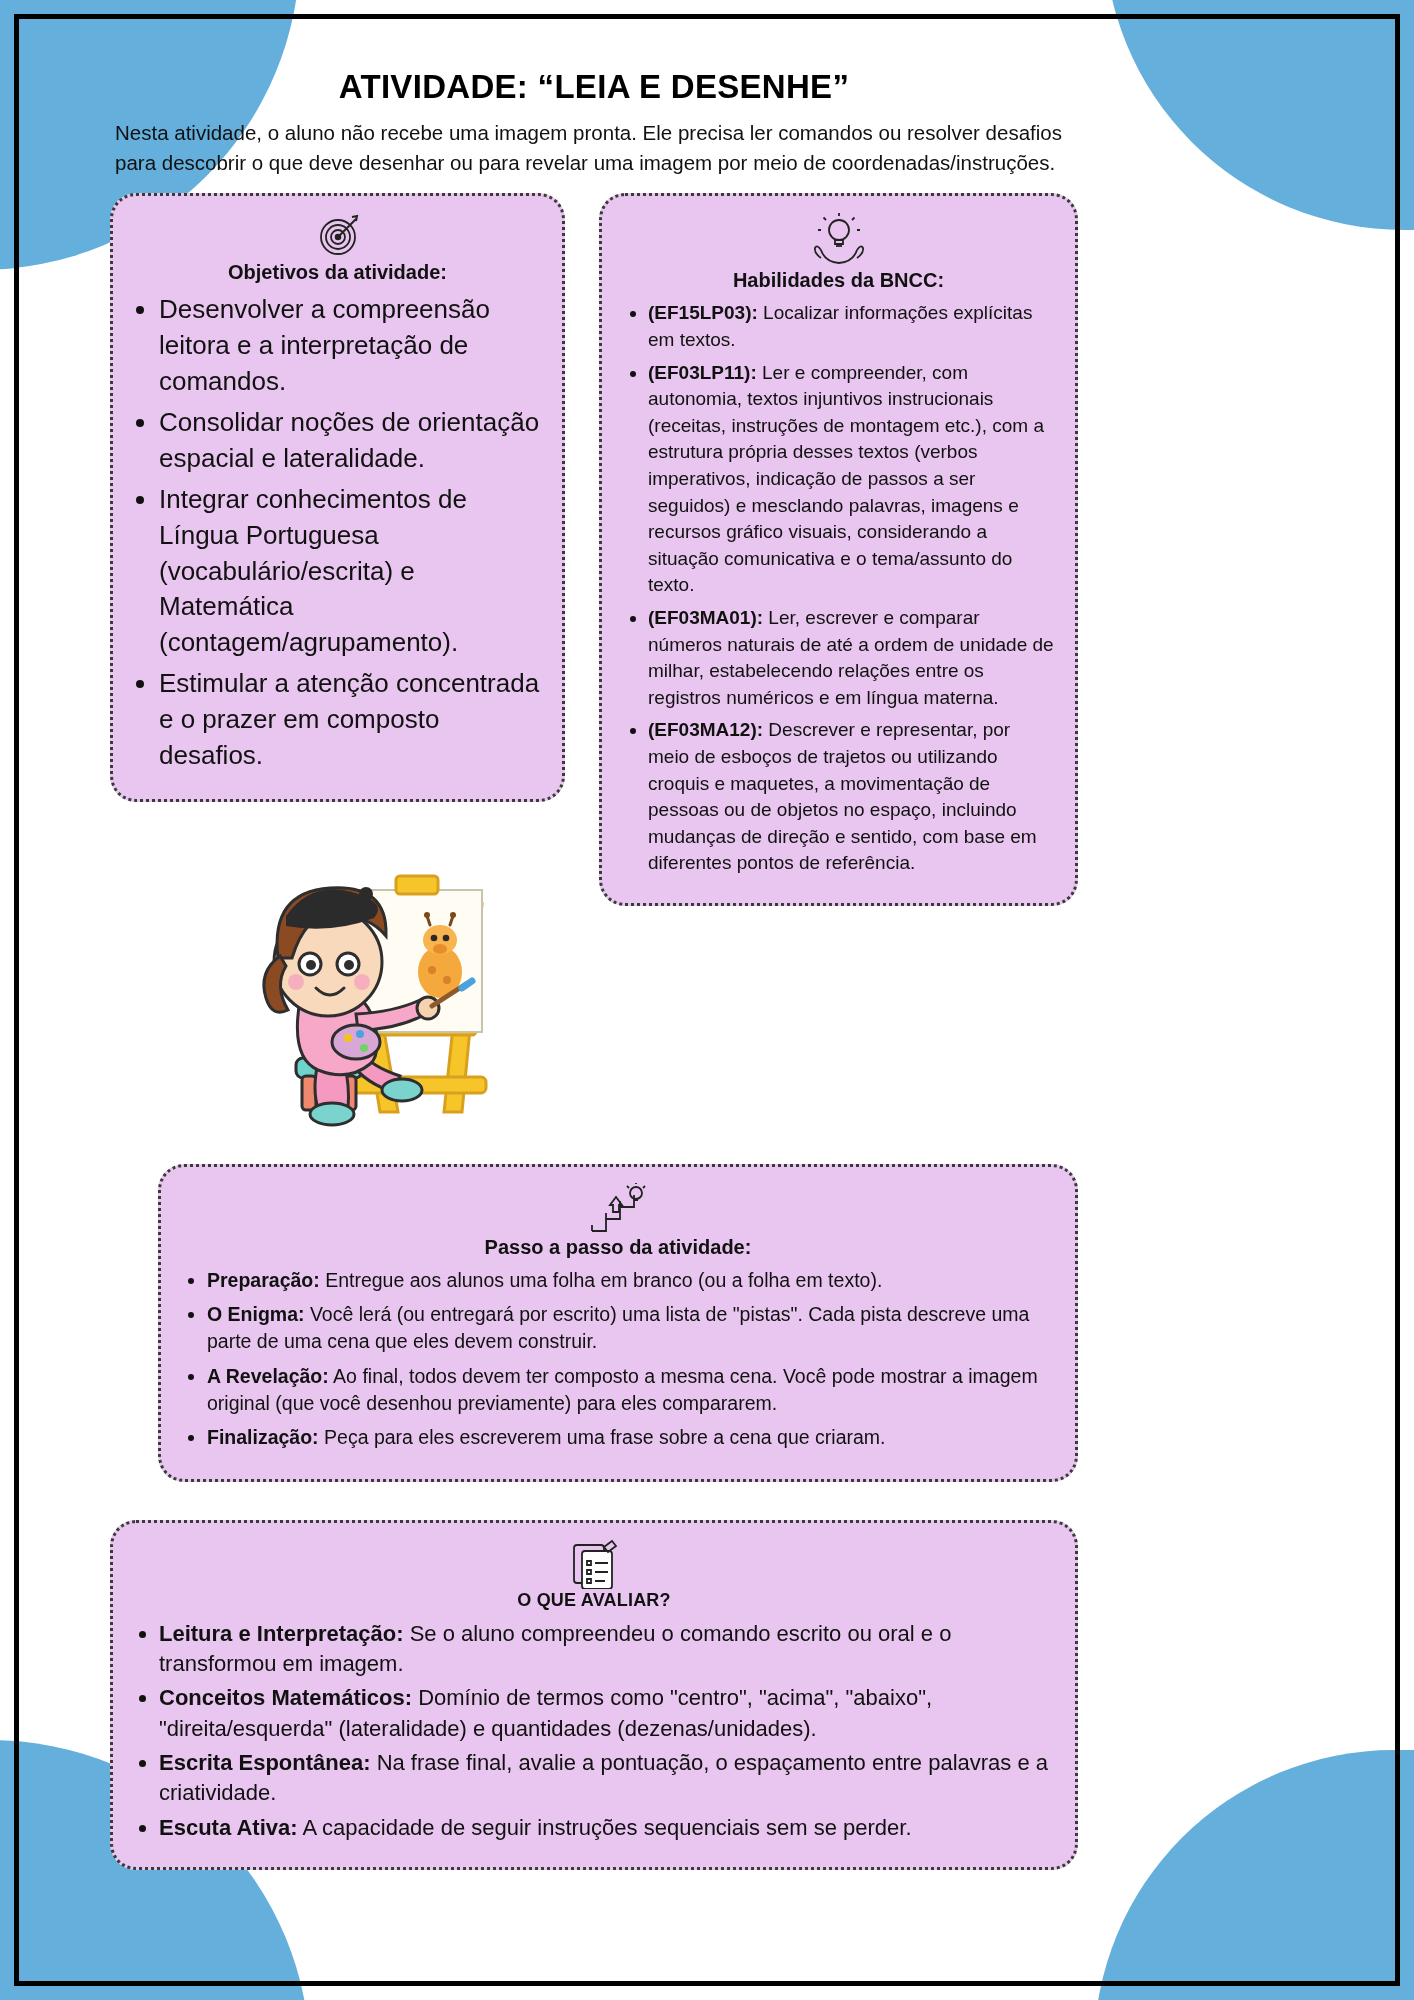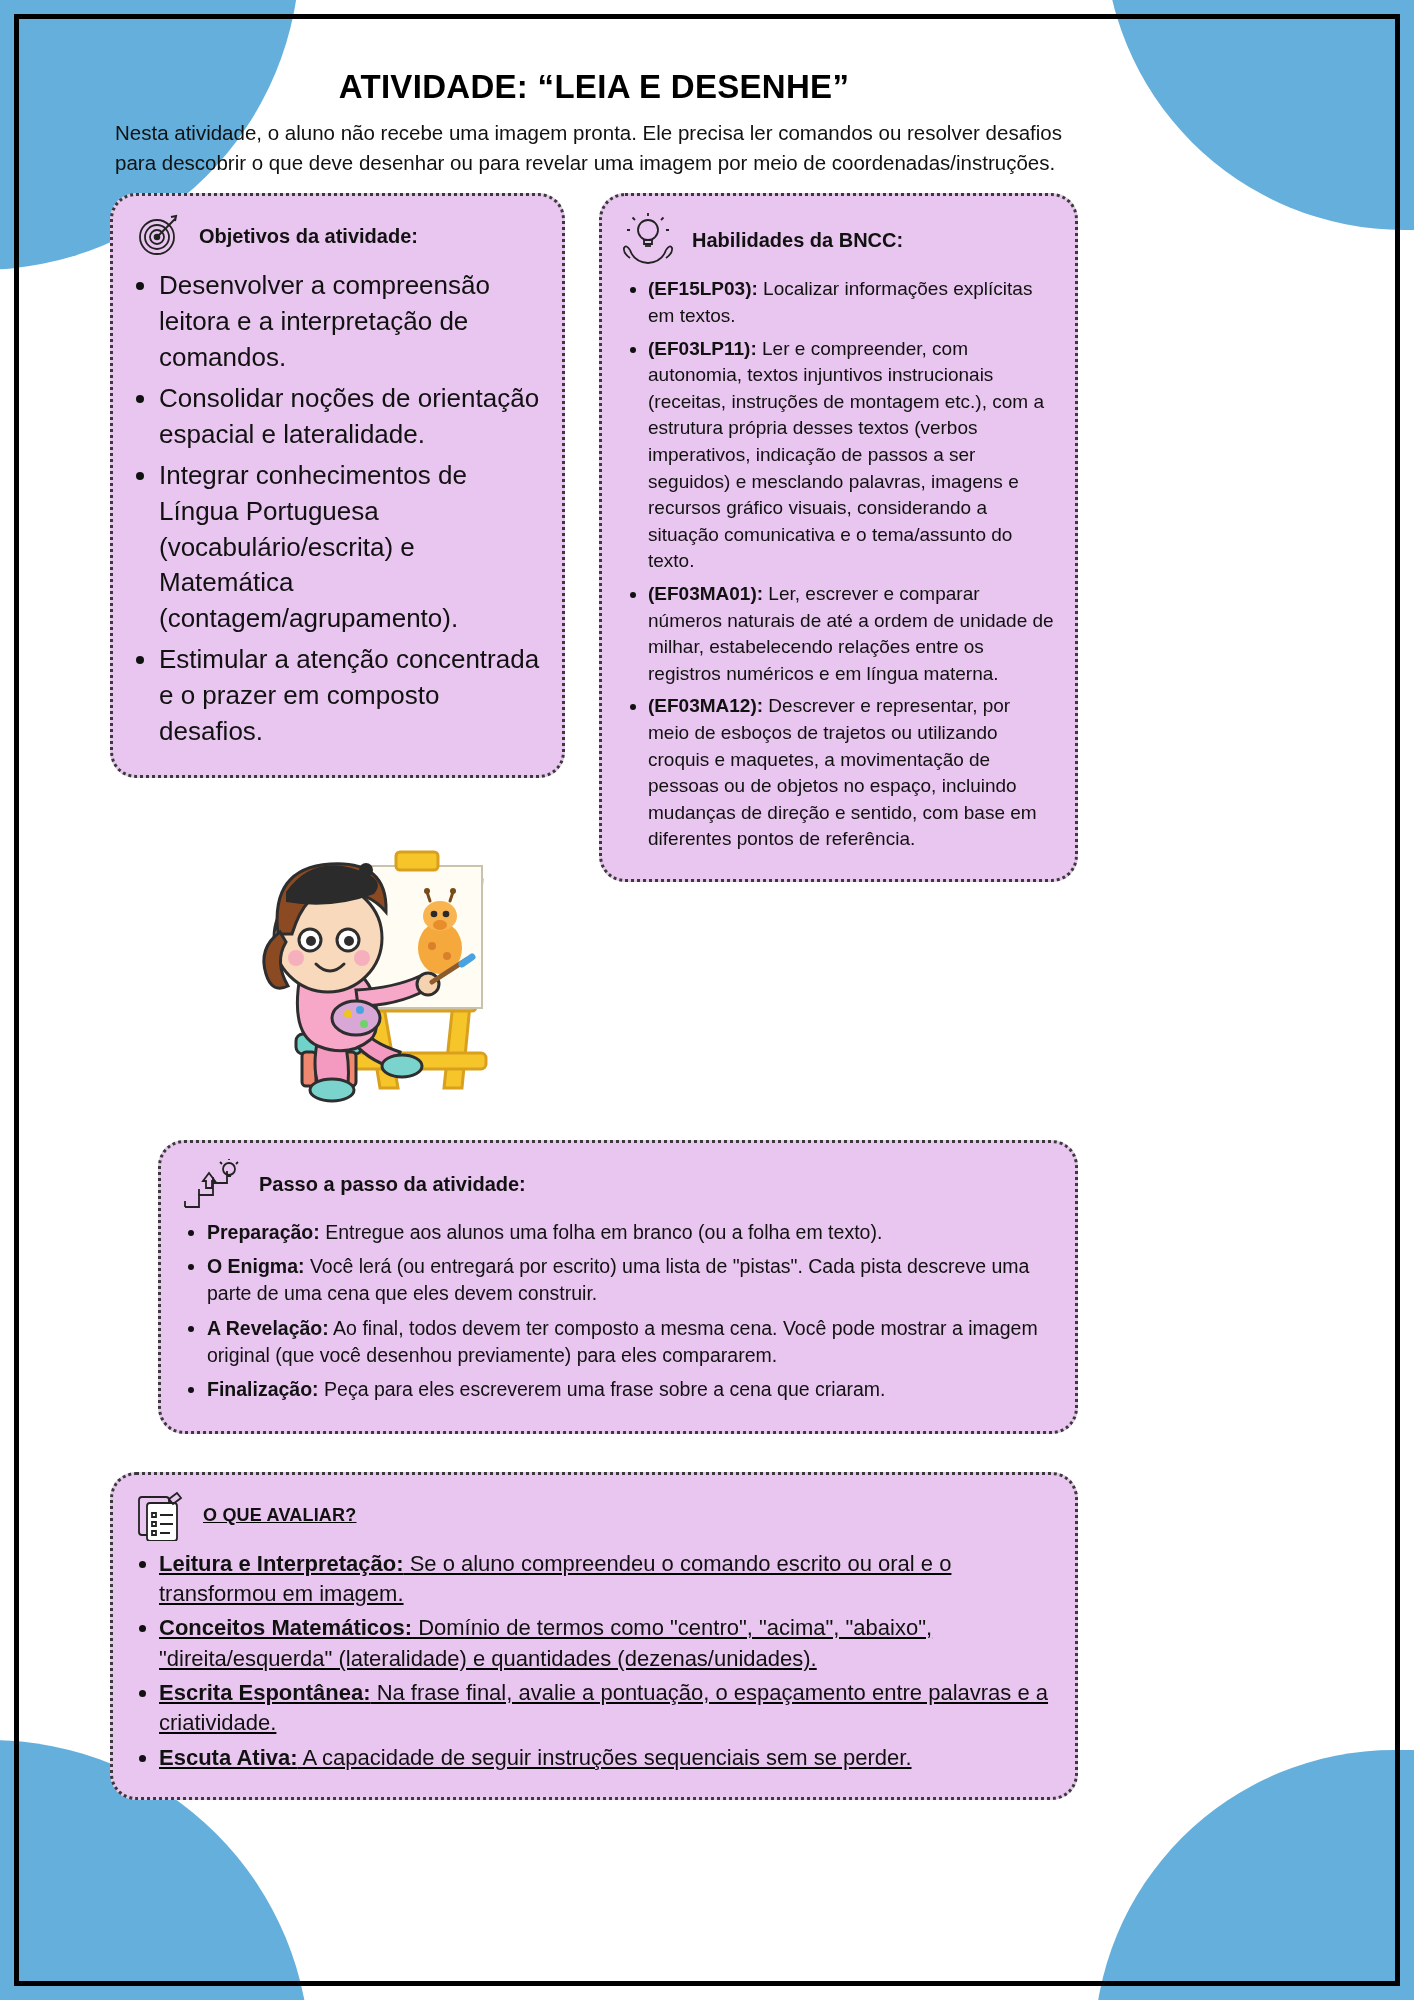--- a/index.html
+++ b/index.html
@@ -68,22 +68,23 @@
     background: #e9c6ef;
     border: 3px dotted #3a3a3a;
     border-radius: 26px;
     padding: 16px 20px 20px 20px;
     position: relative;
   }
 
   .card-head {
     display:flex;
     align-items:center;
-    gap: 18px;
+    gap: 1px;
     margin-bottom: 8px;
+    flex-direction: column;
   }
   .card-head .icon { flex: 0 0 auto; }
   .card-title {
     font-size: 20px;
     font-weight: bold;
     color:#111;
   }
 
   ul.bul {
     margin: 6px 0 0 0;
@@ -120,21 +121,21 @@
   .illus {
     width: 455px;
     height: 330px;
     position: relative;
     margin-top: 10px;
   }
 
   
   .card-passo { margin-top: 22px; margin-left: 48px; }
   .card-passo ul.bul > li { font-size: 19.5px; line-height:1.4; margin-bottom: 7px;}
-  .card-avaliar { margin-top: 38px; text-decoration: underline; }
+  .card-avaliar { margin-top: 38px; }
   .card-avaliar ul.bul > li { font-size: 22px; line-height:1.38; margin-bottom: 4px; }
   .card-avaliar .card-title { font-size: 18px; letter-spacing:.2px;}
 
   svg { display:block; }
 </style>
 </head>
 <body>
 
 <div class="blob blob-tl"></div>
 <div class="blob blob-tr"></div>

